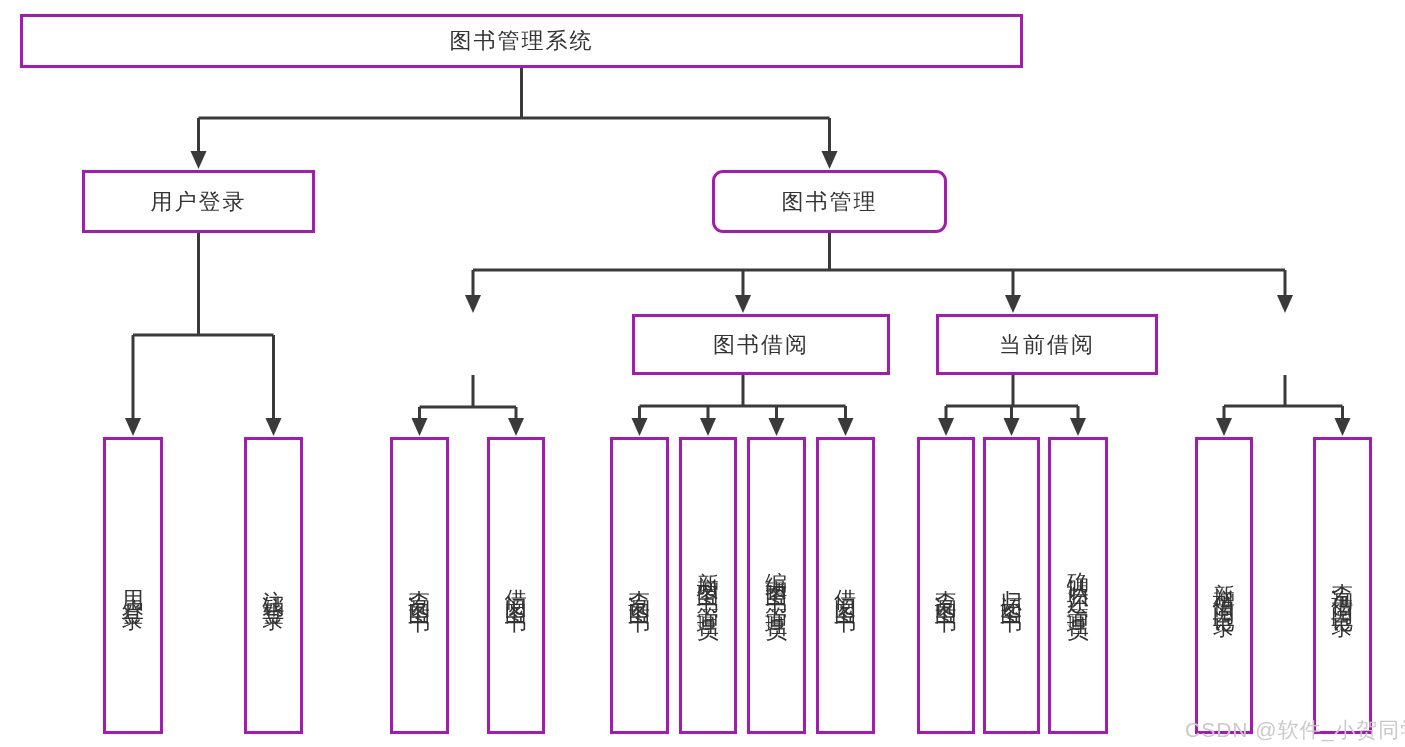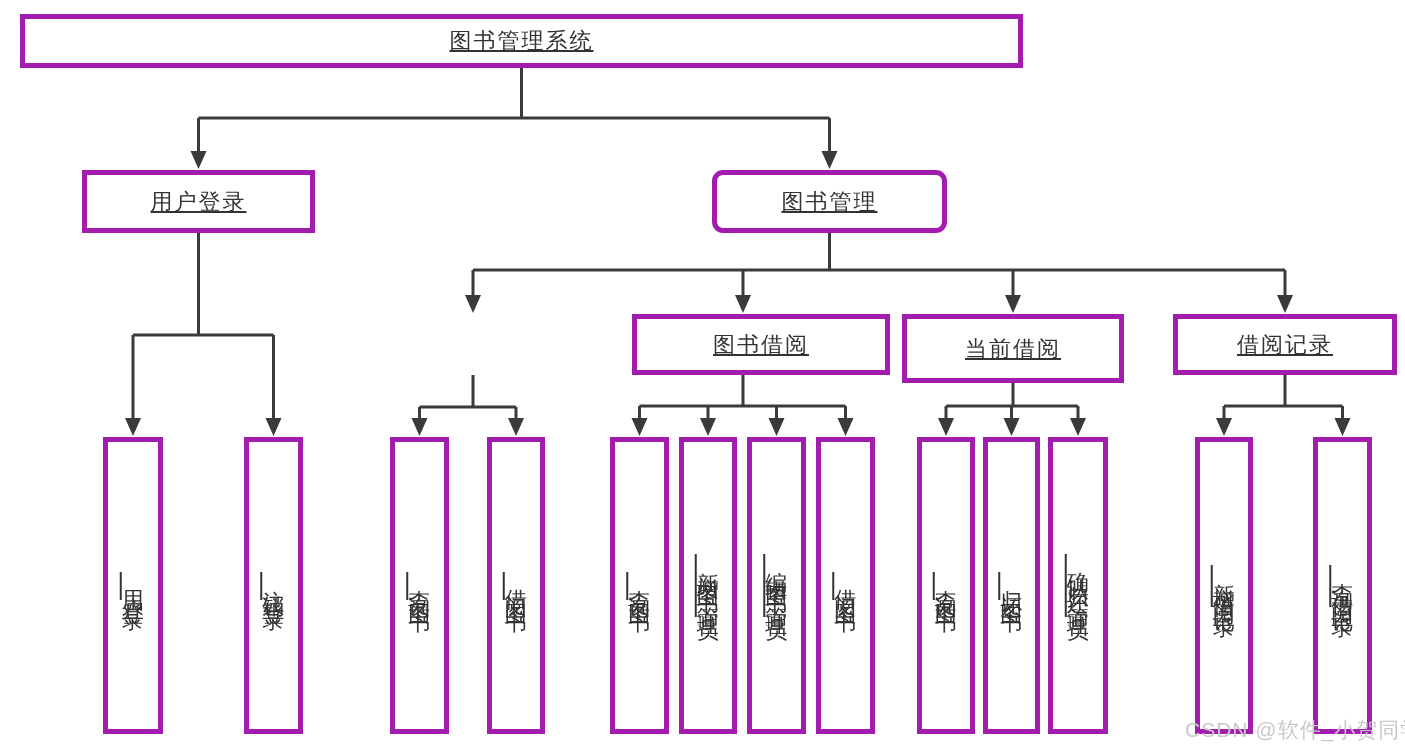--- a/index.html
+++ b/index.html
@@ -7,31 +7,30 @@
     position:relative;
     width:1405px;height:747px;
     background:#ffffff;
     font-family:"Liberation Sans","DejaVu Sans",sans-serif;
     overflow:hidden;
   }
   #connectors{position:absolute;left:0;top:0;}
   .box{
     position:absolute;
     box-sizing:border-box;
-    border:5px solid #a21caf;
+    border:3px solid #a21caf;
     background:#ffffff;
     display:flex;
     align-items:center;
     justify-content:center;
     color:#333333;
     font-size:22px;
     letter-spacing:2px;
     text-align:center;
     z-index:2;
-    text-decoration:underline;
   }
   .vbox{
     writing-mode:vertical-rl;
     text-orientation:mixed;
     letter-spacing:7px;
     line-height:1.25;
   }
   #watermark{
     position:absolute;
     left:1185px;top:716px;
@@ -86,22 +85,21 @@
       <polygon points="1334.5,418 1350.5,418 1342.5,436"></polygon>
     </g>
   </svg>
 
   <div class="box" style="left:20px;top:14px;width:1003px;height:54px;">图书管理系统</div>
 
   <div class="box" style="left:82px;top:170px;width:233px;height:63px;">用户登录</div>
   <div class="box" style="left:712px;top:170px;width:235px;height:63px;border-radius:11px;">图书管理</div>
 
   <div class="box" style="left:632px;top:314px;width:258px;height:61px;">图书借阅</div>
-  <div class="box" style="left:902px;top:314px;width:222px;height:69px;">当前借阅</div>
-  <div class="box" style="left:1173px;top:314px;width:224px;height:61px;">借阅记录</div>
+  <div class="box" style="left:936px;top:314px;width:222px;height:61px;">当前借阅</div>
 
   <div class="box vbox" style="left:103px;top:437px;width:60px;height:297px;">用户登录</div>
   <div class="box vbox" style="left:244px;top:437px;width:59px;height:297px;">注销登录</div>
 
   <div class="box vbox" style="left:390px;top:437px;width:59px;height:297px;">查询图书</div>
   <div class="box vbox" style="left:487px;top:437px;width:58px;height:297px;">借阅图书</div>
 
   <div class="box vbox" style="left:610px;top:437px;width:59px;height:297px;">查询图书</div>
   <div class="box vbox" style="left:679px;top:437px;width:58px;height:297px;">新增图书（管理员）</div>
   <div class="box vbox" style="left:747px;top:437px;width:59px;height:297px;">编辑图书（管理员）</div>

